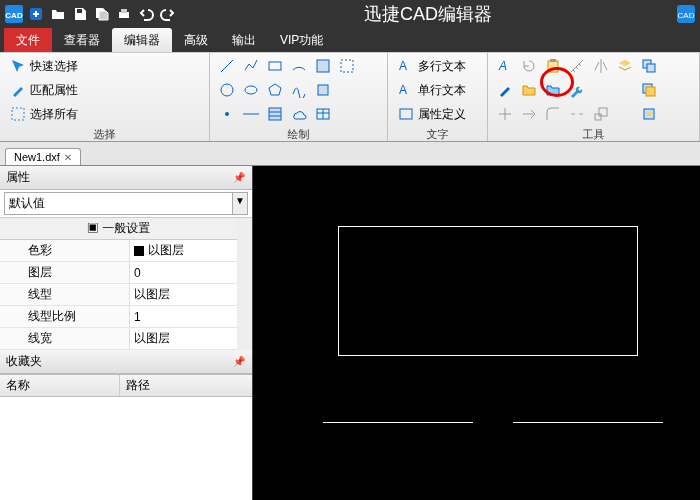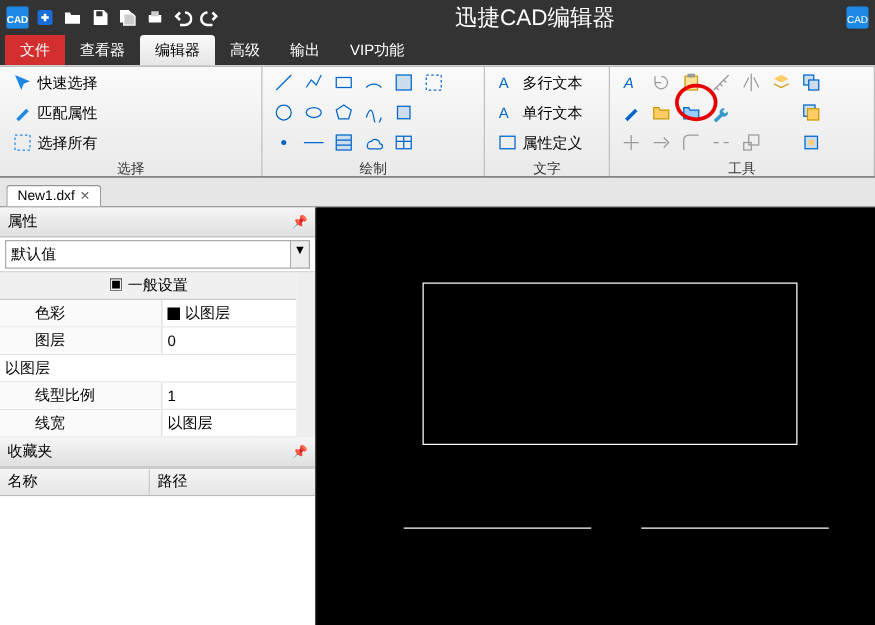--- a/index.html
+++ b/index.html
@@ -408,20 +408,21 @@
             <div class="v">
               <span class="sw"></span>
               <span>以图层</span>
             </div>
           </div>
         <div class="prop-row">
             <div class="k">图层</div>
             <div class="v">0</div>
           </div>
         <div class="prop-row">
+            <div class="k">线型</div>
             <div class="v">以图层</div>
           </div>
         <div class="prop-row">
             <div class="k">线型比例</div>
             <div class="v">1</div>
           </div>
         <div class="prop-row">
             <div class="k">线宽</div>
             <div class="v">以图层</div>
           </div>

